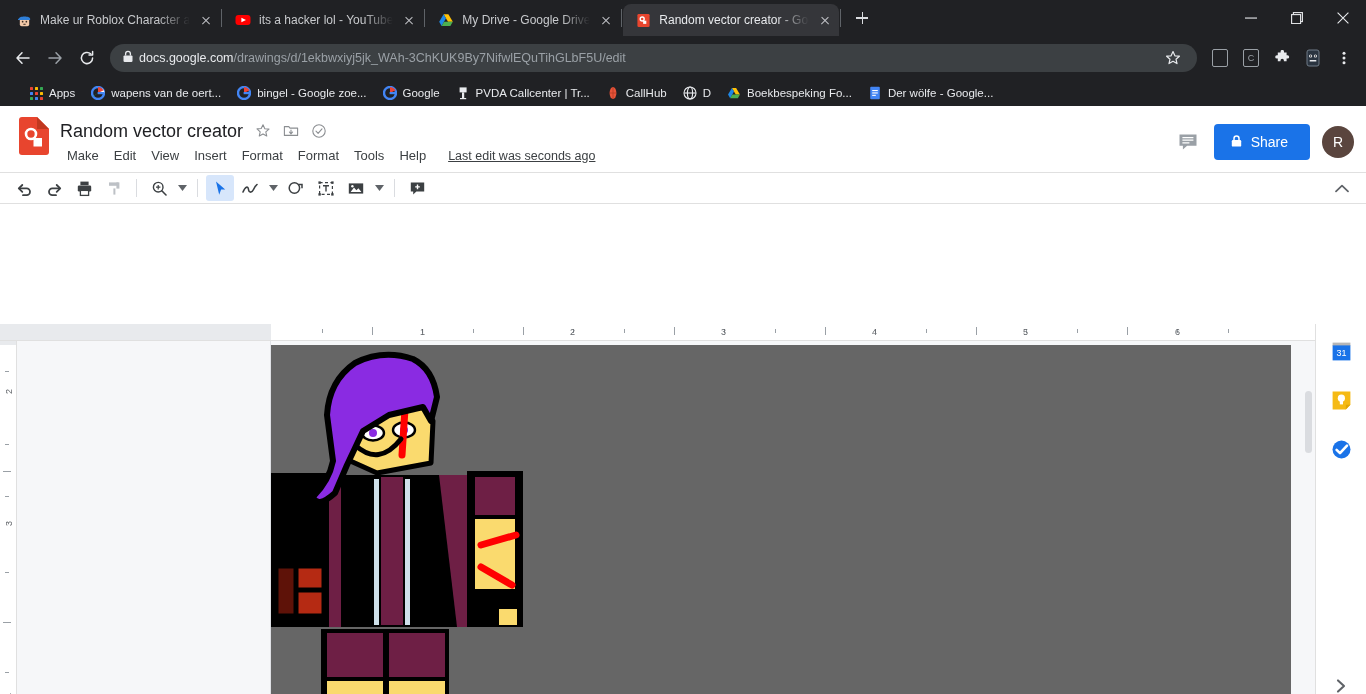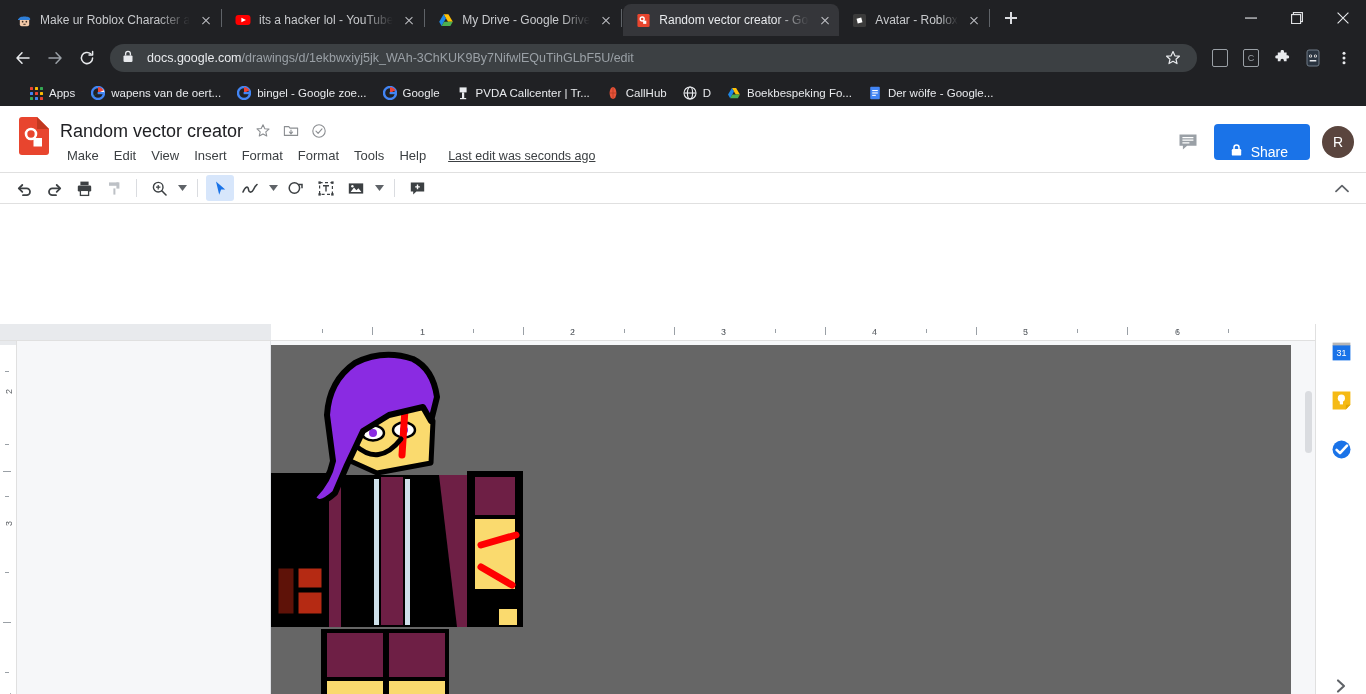--- a/index.html
+++ b/index.html
@@ -26,21 +26,21 @@
   .newtab::before,.newtab::after{ content:""; position:absolute; background:#dadce0; }
   .newtab::before{ left:8px; top:13.3px; width:12px; height:1.6px;}
   .newtab::after{ left:13.2px; top:8px; width:1.6px; height:12px;}
   .wctl{ position:absolute; right:0; top:0; height:36px; display:flex; }
   .wbtn{ width:46px; height:36px; display:flex; align-items:center; justify-content:center; }
   .wbtn svg{ display:block; }
 
   .urlbar{ height:44px; display:flex; align-items:center; gap:2px; padding:0 8px; }
   .navbtn{ width:30px; height:30px; display:flex; align-items:center; justify-content:center; border-radius:50%; }
   .omnibox{ flex:1; height:28px; background:#3c4043; border-radius:14px; display:flex;
-            align-items:center; padding:0 10px 0 12px; margin:6px 6px; gap:13px; min-width:0; }
+            align-items:center; padding:0 10px 0 12px; margin:6px 6px; gap:5px; min-width:0; }
   .url{ font-size:12.5px; color:#9aa0a6; white-space:nowrap; overflow:hidden; }
   .url b{ color:#e8eaed; font-weight:400; }
   .omni-right{ margin-left:auto; display:flex; align-items:center; }
   .ext{ width:28px; height:28px; display:flex; align-items:center; justify-content:center; margin-left:1px; }
   .extbox{ width:16px; height:18px; border:1.4px solid #9aa0a6; border-radius:2px;
            display:flex; align-items:center; justify-content:center; font-size:9px; color:#9aa0a6; }
 
   .bookmarks{ height:26px; display:flex; align-items:center; padding:0 21px; gap:1px; }
   .bm{ display:flex; align-items:center; gap:5px; padding:3px 7px; border-radius:4px;
        font-size:11.5px; color:#e8eaed; white-space:nowrap; }
@@ -58,21 +58,21 @@
   .titlewrap{ padding-top:2px; }
   .titlerow{ display:flex; align-items:center; gap:11px; height:26px; }
   .doctitle{ font-size:18px; color:#202124; }
   .tico{ width:17px; height:17px; display:flex; align-items:center; justify-content:center; opacity:.72; }
   .menurow{ display:flex; align-items:center; gap:1px; margin-top:1px; }
   .menu{ font-size:13px; color:#3c4043; padding:3px 7px; border-radius:4px; }
   .lastedit{ font-size:12.5px; color:#3c4043; text-decoration:underline; margin-left:14px; }
   .headright{ margin-left:auto; display:flex; align-items:center; gap:12px; padding-top:8px; }
   .cmtbtn{ width:28px; height:28px; display:flex; align-items:center; justify-content:center; }
   .share{ height:36px; background:#1a73e8; color:#fff; border-radius:4px; display:flex;
-          align-items:flex-end; gap:8px; padding:0 22px 0 16px; font-size:14px; }
+          align-items:center; gap:8px; padding:0 22px 0 16px; font-size:14px; }
   .avatar{ width:32px; height:32px; border-radius:50%; background:#5a453e; color:#fff;
            display:flex; align-items:center; justify-content:center; font-size:14px; }
 
   .toolbar{ height:32px; border-top:1px solid #e0e0e0; border-bottom:1px solid #e0e0e0;
             display:flex; align-items:center; padding:0 10px; gap:2px; position:relative; }
   .tb{ width:28px; height:26px; display:flex; align-items:center; justify-content:center; border-radius:3px; }
   .tb.sel{ background:#d7e6fb; }
   .caret{ width:14px; height:26px; display:flex; align-items:center; justify-content:center; }
   .tbsep{ width:1px; height:18px; background:#dadce0; margin:0 6px; }
   .collapse{ position:absolute; right:10px; width:28px; height:26px;
@@ -157,30 +157,20 @@
         <svg width="15" height="15" viewBox="0 0 16 16">
           <rect x="1.5" y="1" width="13" height="14" rx="1.5" fill="#e8452e"></rect>
           <circle cx="6.6" cy="6.4" r="2.1" fill="none" stroke="#fff" stroke-width="1.5"></circle>
           <rect x="7.6" y="8.2" width="3.4" height="3.4" fill="#fff"></rect>
         </svg>
       </span>
       <span class="tab-title">Random vector creator - Goog</span>
       <span class="tab-close"></span>
     </div>
 
-    <div class="tab">
-      <span class="tab-fav">
-        <svg width="15" height="15" viewBox="0 0 16 16">
-          <rect x="1" y="1" width="14" height="14" rx="2" fill="#3b3b3b"></rect>
-          <rect x="5.4" y="5.4" width="5.2" height="5.2" fill="#fff" transform="rotate(-14 8 8)"></rect>
-        </svg>
-      </span>
-      <span class="tab-title">Avatar - Roblox</span>
-      <span class="tab-close"></span>
-    </div>
     <div class="tab-sep"></div>
 
     <div class="newtab"></div>
 
     <div class="wctl">
       <div class="wbtn">
         <svg width="12" height="12">
             <rect x="0" y="5.5" width="12" height="1.1" fill="#e8eaed"></rect>
           </svg>
       </div>

